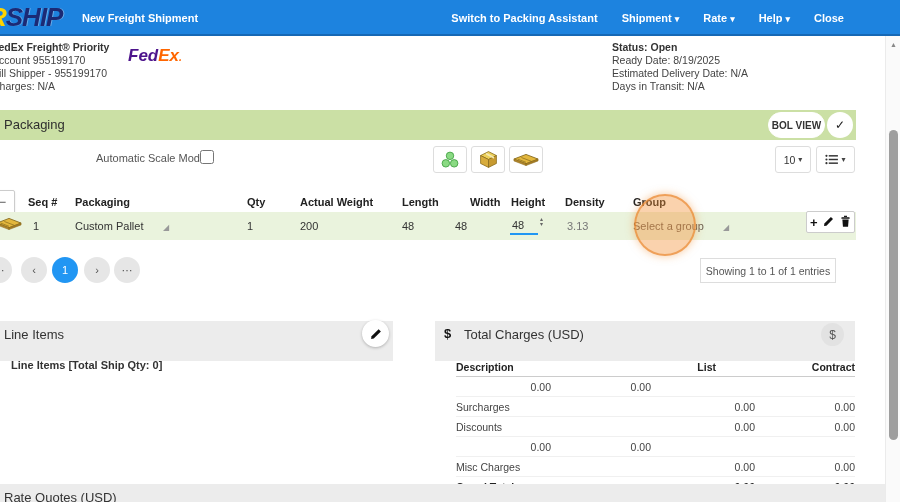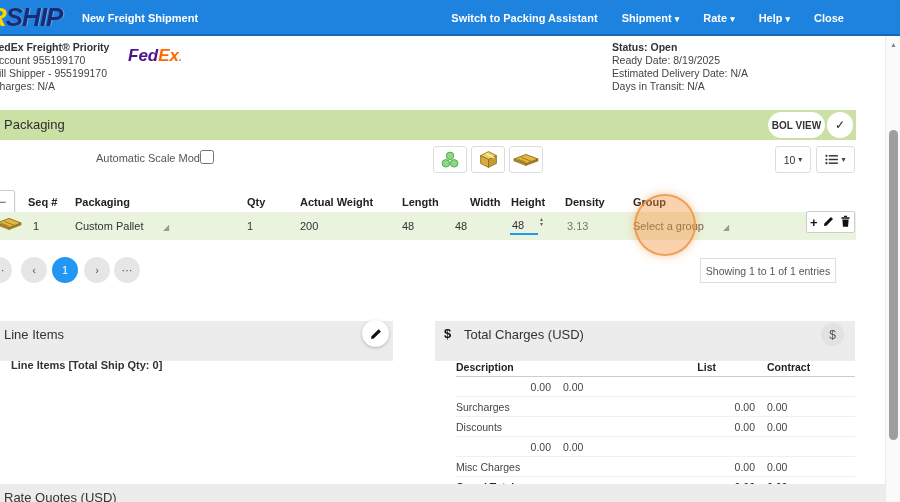--- a/index.html
+++ b/index.html
@@ -101,21 +101,21 @@
   .dollar-circle { position:absolute; left:386px; top:2px; width:23px; height:23px; background:#e2e2e2;
                    border-radius:50%; color:#555; font-size:12px; display:flex; align-items:center;
                    justify-content:center; }
 
   .charges { position:absolute; left:456px; top:357px; width:399px; font-size:10.5px; color:#444; }
   .crow { display:flex; padding:4px 0 3px 0; border-bottom:1px solid #f0f0f0; }
   .crow.chead { font-weight:bold; color:#222; border-bottom:1px solid #ccc;gap:39px; }
   .crow.cgrand { font-weight:bold; color:#222; border-bottom:none; }
   .c-desc { flex:1; }
   .c-list { width:95px; text-align:right; }
-  .c-con { width:100px; text-align:left;padding-left:12px; }
+  .c-con { width:100px; text-align:right;padding-left:12px; }
 
   .rq-bar { left:0; top:484px; width:885px; height:18px; }
 
   
   .scrollbar { position:absolute; left:885px; top:36px; width:15px; height:466px; background:#fafafa;
                border-left:1px solid #ebebeb; }
   .sb-up { position:absolute; left:4px; top:5px; font-size:7px; color:#888; cursor:pointer; }
   .sb-thumb { position:absolute; left:3px; top:94px; width:9px; height:310px; background:#9e9e9e;
               border-radius:5px; cursor:pointer; }
 

